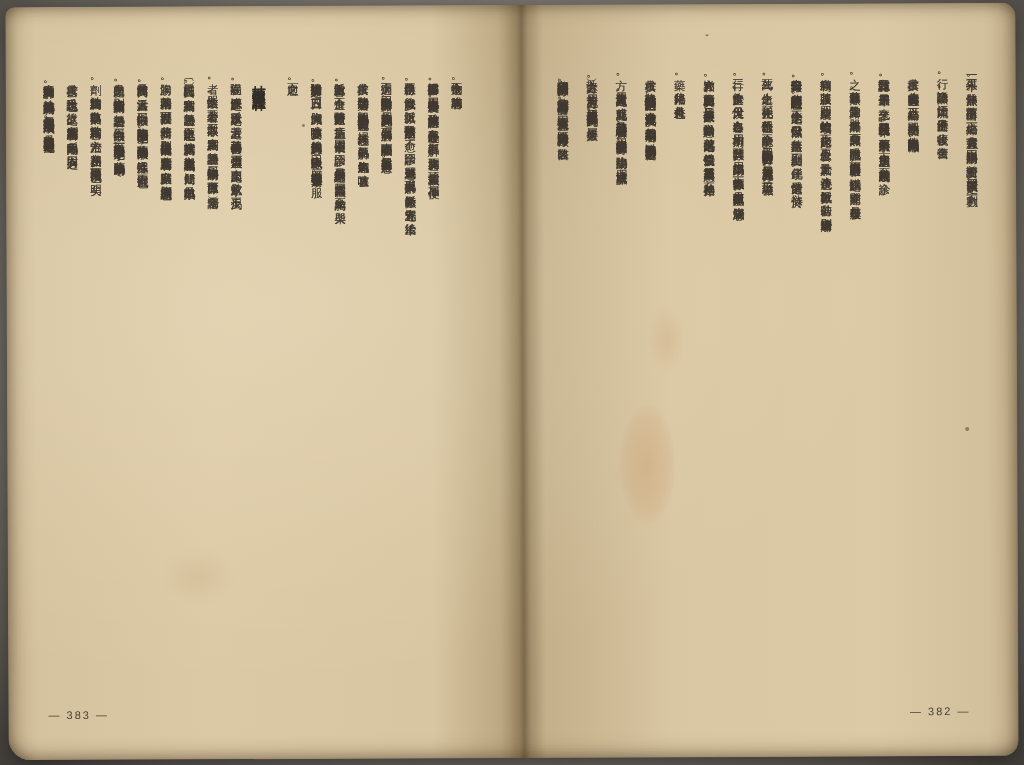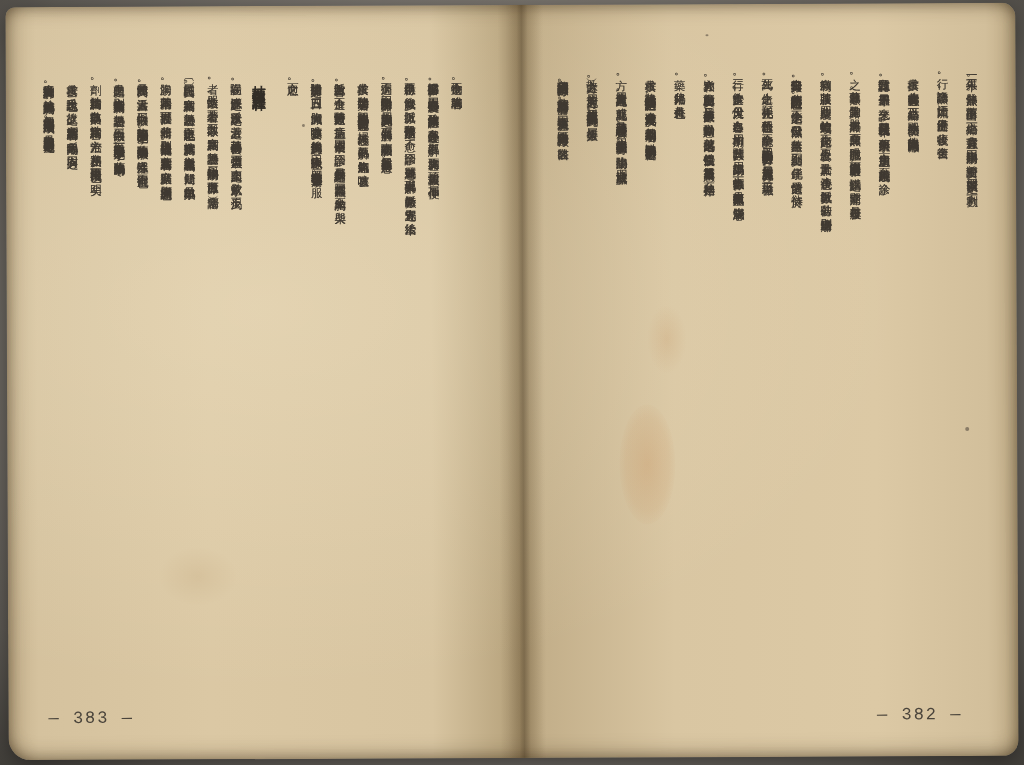--- a/index.html
+++ b/index.html
@@ -70,27 +70,27 @@
   .section-heading {
     font-weight: bold;
     font-size: 13.5px;
     color: #332e27;
     padding-block-start: 10px;
     letter-spacing: 2px;
   }
   .page-number {
     position: absolute;
     top: 702px;
-    font-size: 17px;
+    font-size: 11px;
     color: #4a443b;
     letter-spacing: 2px;
-    font-family: Liberation Mono, monospace;
+    font-family: Liberation Sans, sans-serif;
   }
   .page-number.left-num { left: 40px; }
-  .page-number.right-num { right: 56px; }
+  .page-number.right-num { right: 48px; }
 </style>
 </head>
 <body>
 
 <div class="backdrop"></div>
 
 <div class="book">
   <div class="gutter"></div>
 
   <div class="stain s1"></div>

